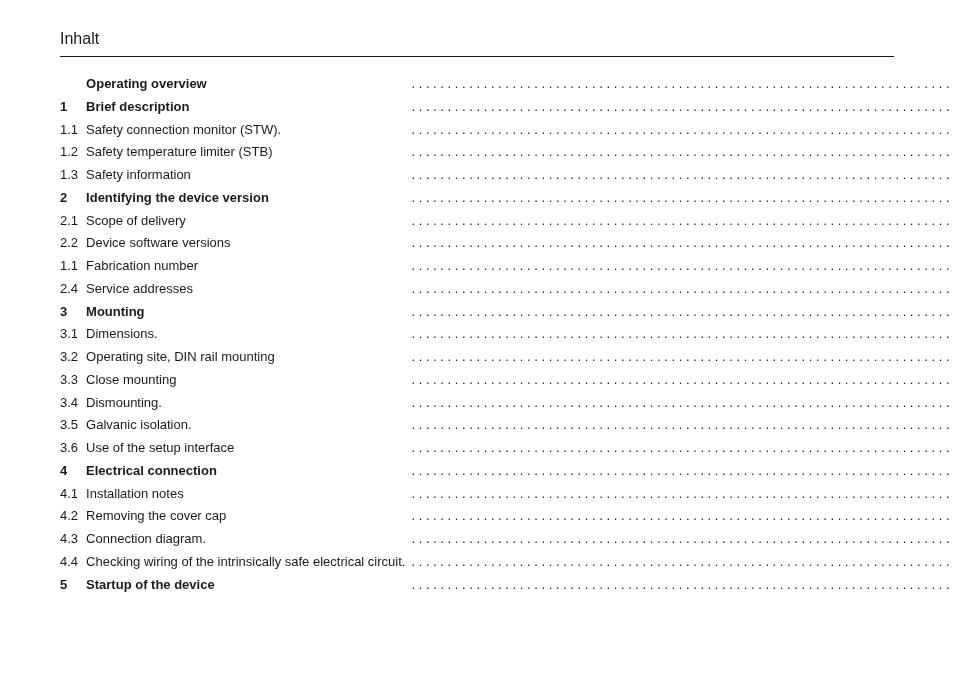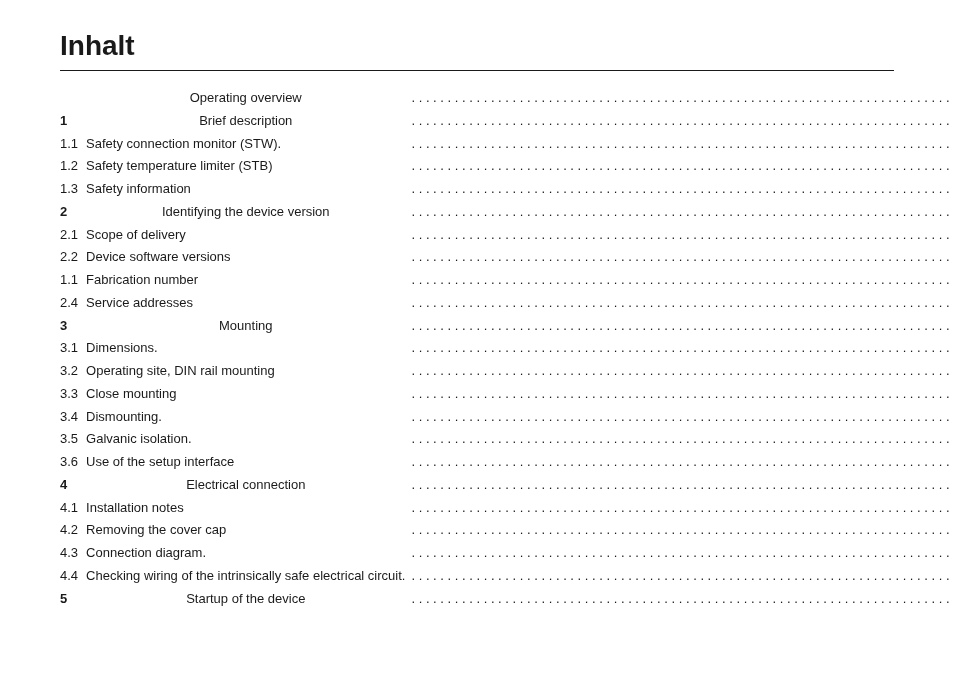--- a/index.html
+++ b/index.html
@@ -12,22 +12,22 @@
       background: #ffffff;
       font-family: Arial, Helvetica, sans-serif;
       font-size: 13px;
       color: #1a1a1a;
       width: 954px;
       min-height: 677px;
       padding: 30px 60px 40px 60px;
     }
 
     .page-title {
-      font-size: 28px;
-      font-weight: bold;
+      font-size: 16px;
+      font-weight: normal;
       color: #1a1a1a;
       margin-bottom: 6px;
       padding-bottom: 8px;
       border-bottom: 1.5px solid #1a1a1a;
     }
 
     .toc-table {
       width: 100%;
       border-collapse: collapse;
       margin-top: 16px;
@@ -50,22 +50,21 @@
       font-weight: normal;
     }
 
     .toc-title {
       vertical-align: top;
       padding-right: 4px;
       white-space: nowrap;
     }
 
     .toc-title.bold {
-      font-weight: normal;
-      text-align: center;
+      font-weight: bold;
     }
 
     .toc-dots {
       width: 100%;
       vertical-align: bottom;
       padding: 0 2px;
       color: #1a1a1a;
       letter-spacing: 0px;
       overflow: hidden;
       white-space: nowrap;

